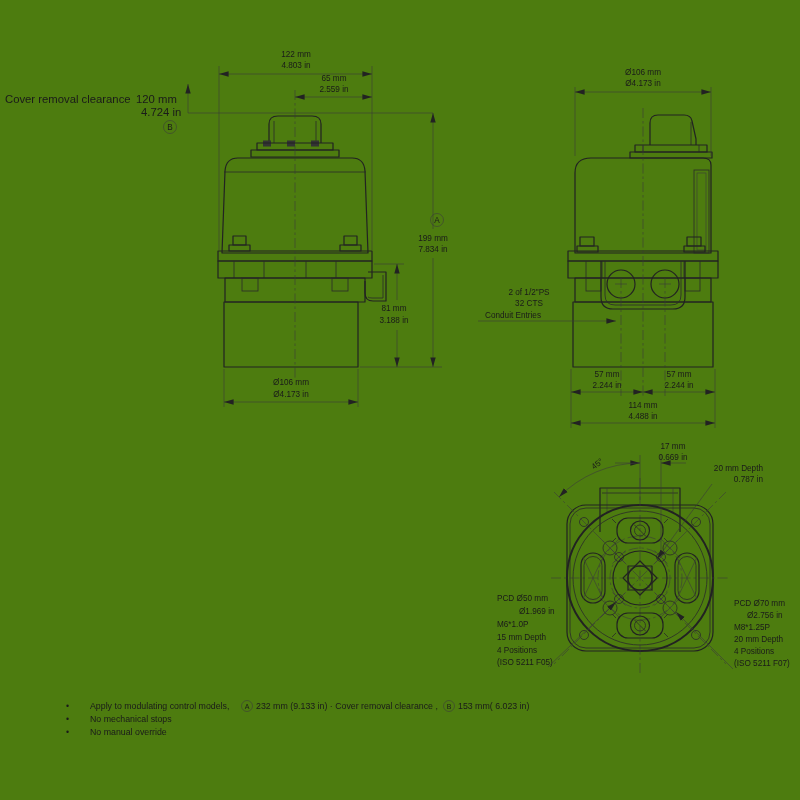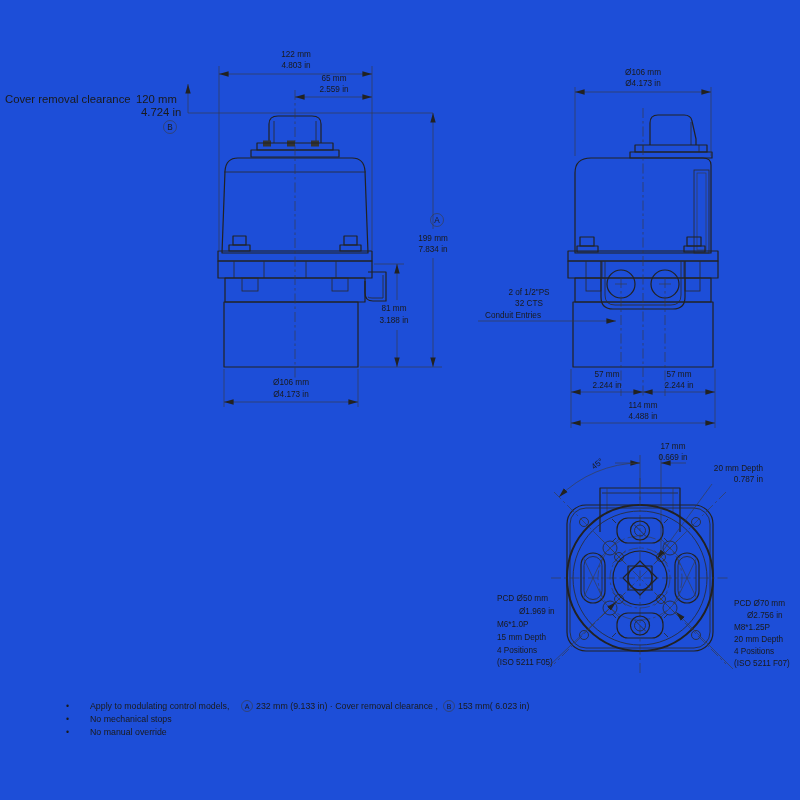--- a/index.html
+++ b/index.html
@@ -1,16 +1,16 @@
 <!DOCTYPE html>
 <html><head>
 <meta charset="utf-8">
 <style>
   html,body{margin:0;padding:0;background:#ffffff;}
-  .page{width:800px;height:800px;position:relative;background:#1d4ed8;overflow:hidden;}
+  .page{width:800px;height:800px;position:relative;background:#4d7c0f;overflow:hidden;}
   svg text{font-family:"Liberation Sans","DejaVu Sans",sans-serif;fill:#1a1a1a;}
   .ln{fill:none;stroke:#222222;stroke-width:1.2;stroke-linejoin:round;}
   .lb{fill:none;stroke:#222222;stroke-width:2;}
   .lm{fill:none;stroke:#2a2a2a;stroke-width:0.8;}
   .lt{fill:none;stroke:#3a3a3a;stroke-width:0.6;}
   .cl{stroke-dasharray:10 3 2.5 3;}
   .t8{font-size:8.2px;}
   .t7{font-size:7px;}
   .t9{font-size:8.8px;}
   .t11{font-size:11.3px;}

